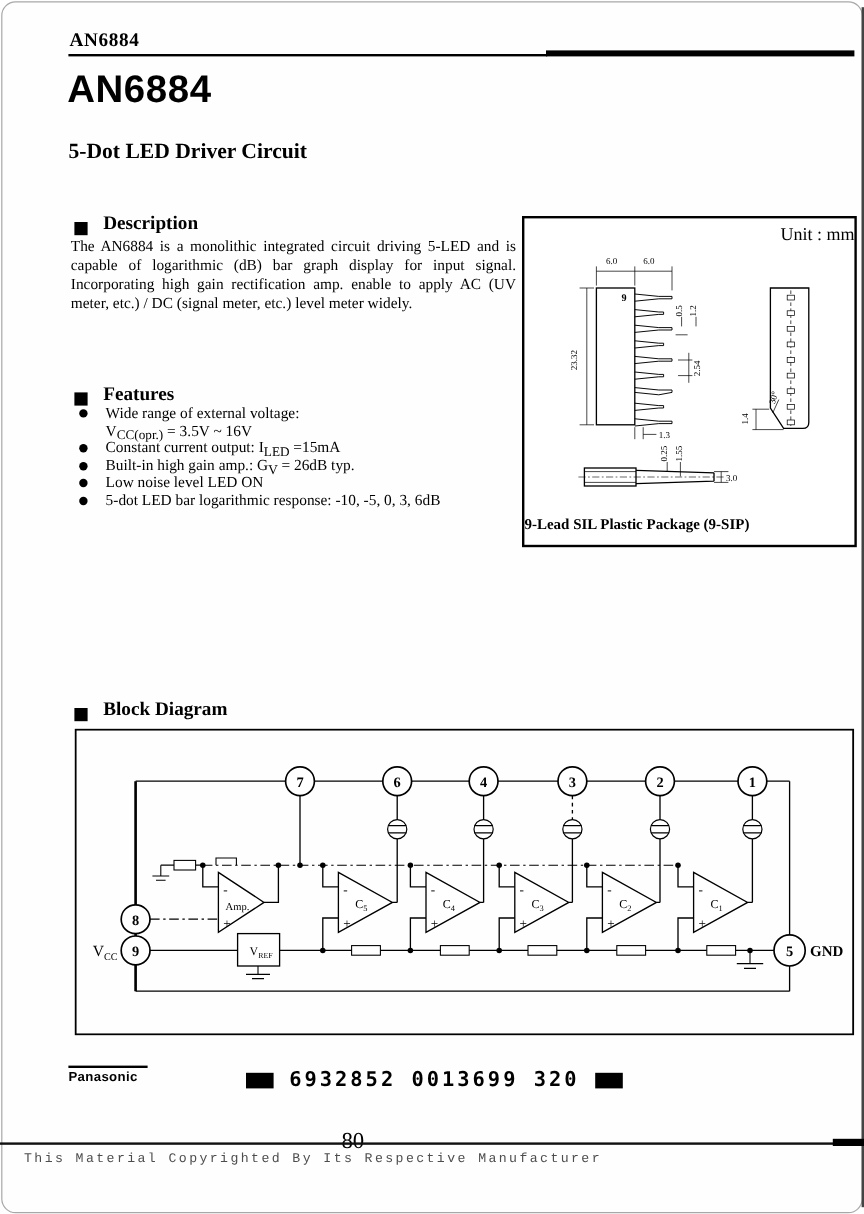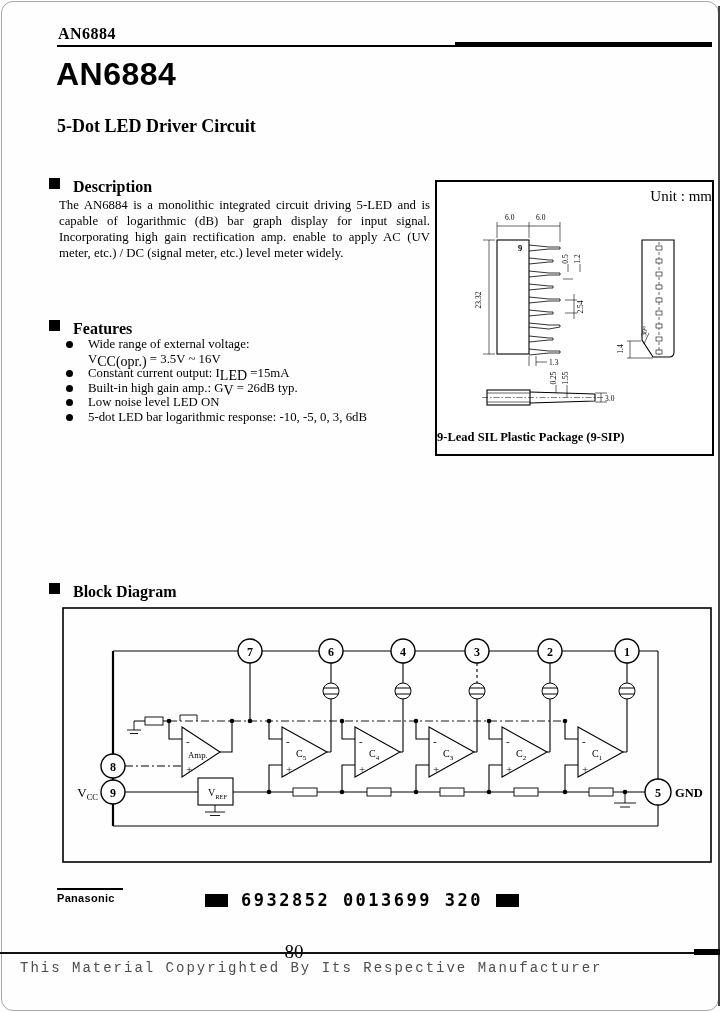--- a/index.html
+++ b/index.html
@@ -8,52 +8,52 @@
   .page-outline{position:absolute;inset:1px;border:1px solid #a8a8a8;border-radius:12px;pointer-events:none;}
   .right-edge{position:absolute;top:6px;right:0;width:2px;height:1000px;background:#444;}
 
   .doc-number{position:absolute;left:58px;top:25px;font-size:16px;font-weight:600;letter-spacing:.5px;}
   .rule-thin{position:absolute;left:57px;top:45px;width:399px;height:2px;background:#000;}
   .rule-thick{position:absolute;left:455px;top:42px;width:257px;height:5px;background:#000;}
   .title{position:absolute;left:56px;top:56px;margin:0;font-family:"Liberation Sans",sans-serif;
          font-size:32px;font-weight:bold;letter-spacing:.5px;}
   .subtitle{position:absolute;left:57px;top:116px;margin:0;font-size:18px;font-weight:bold;}
 
-  .sec-head{position:absolute;left:49px;display:flex;align-items:flex-start;gap:13px;
+  .sec-head{position:absolute;left:62px;display:flex;align-items:flex-end;gap:13px;
             font-size:16px;font-weight:bold;}
   .sq{width:11px;height:11px;background:#000;flex:0 0 auto;}
 
   .desc{position:absolute;left:59px;top:197px;width:371px;margin:0;font-size:12.8px;
         line-height:16.1px;text-align:justify;}
 
   .features{position:absolute;left:59px;top:337px;width:380px;}
   .feat-line{position:relative;padding-left:29px;font-size:12.8px;line-height:14.6px;height:14.6px;white-space:nowrap;}
   .feat-line .bullet{position:absolute;left:7px;top:4px;width:7px;height:7px;border-radius:50%;background:#000;}
-  .sub{font-size:14px;vertical-align:-3px;letter-spacing:0;margin-top:40px;}
+  .sub{font-size:11px;vertical-align:-3px;letter-spacing:0;margin-top:40px;}
 
   .pkg-box{position:absolute;left:435px;top:180px;width:275px;height:272px;border:2px solid #000;background:#fff;}
   .unit{position:absolute;right:0;top:6px;font-size:15px;font-family:Liberation Serif, serif;}
   .pkg-caption{position:absolute;left:0;right:0;bottom:9px;text-align:left;font-size:12.5px;font-weight:bold;}
   .pkg-svg{position:absolute;left:0;top:0;}
 
   .block-svg{position:absolute;left:62px;top:607px;}
   svg text{font-family:"Liberation Serif",serif;}
 
   .footer-smudge{position:absolute;left:57px;top:888px;width:66px;height:2px;background:#000;}
   .brand{position:absolute;left:57px;top:892px;font-family:"Liberation Sans",sans-serif;
          font-size:11px;font-weight:bold;letter-spacing:.3px;}
   .barcode-row{position:absolute;left:205px;top:890px;display:flex;align-items:center;gap:13px;}
   .bc-square{width:23px;height:13px;background:#000;}
   .bc-digits{font-family:"DejaVu Sans Mono",monospace;font-size:17px;font-weight:bold;letter-spacing:2.5px;}
   .page-number{position:absolute;left:0;width:588px;top:941px;text-align:center;font-size:19px;}
 
   .bottom-rule{position:absolute;left:0;top:952px;width:713px;height:2px;background:#111;}
   .bottom-rule-end{position:absolute;left:694px;top:949px;width:26px;height:6px;background:#000;}
   .copyright{position:absolute;left:20px;top:960px;font-family:"Liberation Mono",monospace;
-             font-size:14px;letter-spacing:2px;color:#4d4d4d;white-space:nowrap;}
+             font-size:11px;letter-spacing:2px;color:#4d4d4d;white-space:nowrap;}
 </style>
 </head>
 <body>
 
 <div class="page">
   <div class="page-outline"></div>
   <div class="right-edge"></div>
 
   <div class="doc-number">AN6884</div>
   <div class="rule-thin"></div>

